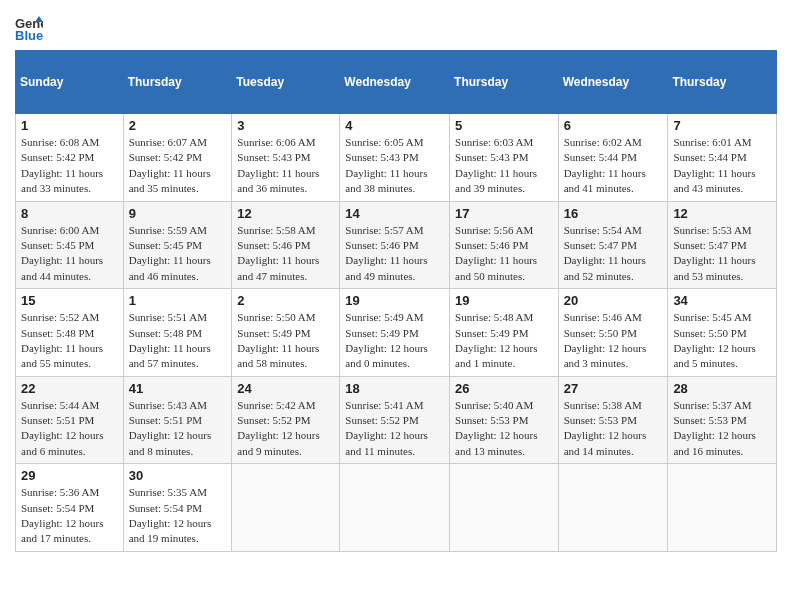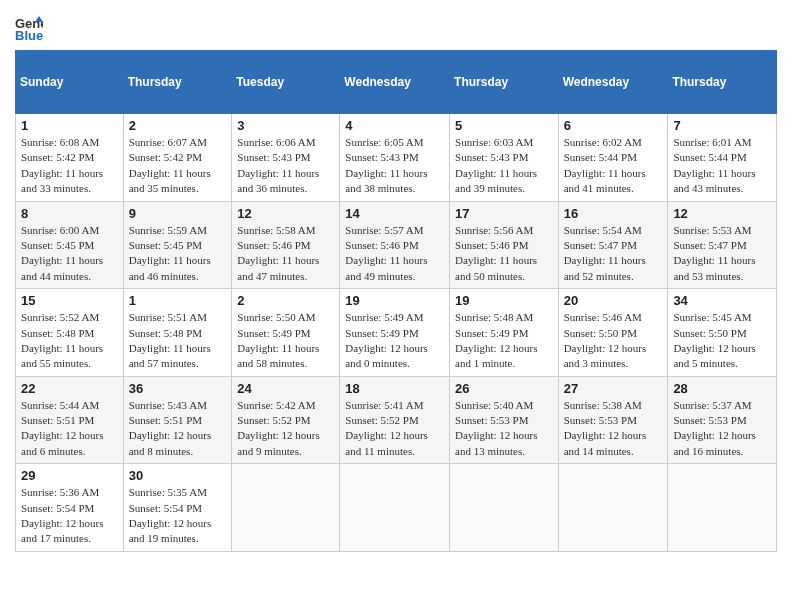--- a/index.html
+++ b/index.html
@@ -210,21 +210,21 @@
           <span class="day-number">34</span>
           <div class="day-info">Sunrise: 5:45 AM<br>Sunset: 5:50 PM<br>Daylight: 12 hours and 5 minutes.</div>
         </td>
       </tr>
       <tr>
         <td>
           <span class="day-number">22</span>
           <div class="day-info">Sunrise: 5:44 AM<br>Sunset: 5:51 PM<br>Daylight: 12 hours and 6 minutes.</div>
         </td>
         <td>
-          <span class="day-number">36</span>
+          <span class="day-number">41</span>
           <div class="day-info">Sunrise: 5:43 AM<br>Sunset: 5:51 PM<br>Daylight: 12 hours and 8 minutes.</div>
         </td>
         <td>
           <span class="day-number">24</span>
           <div class="day-info">Sunrise: 5:42 AM<br>Sunset: 5:52 PM<br>Daylight: 12 hours and 9 minutes.</div>
         </td>
         <td>
           <span class="day-number">18</span>
           <div class="day-info">Sunrise: 5:41 AM<br>Sunset: 5:52 PM<br>Daylight: 12 hours and 11 minutes.</div>
         </td>

